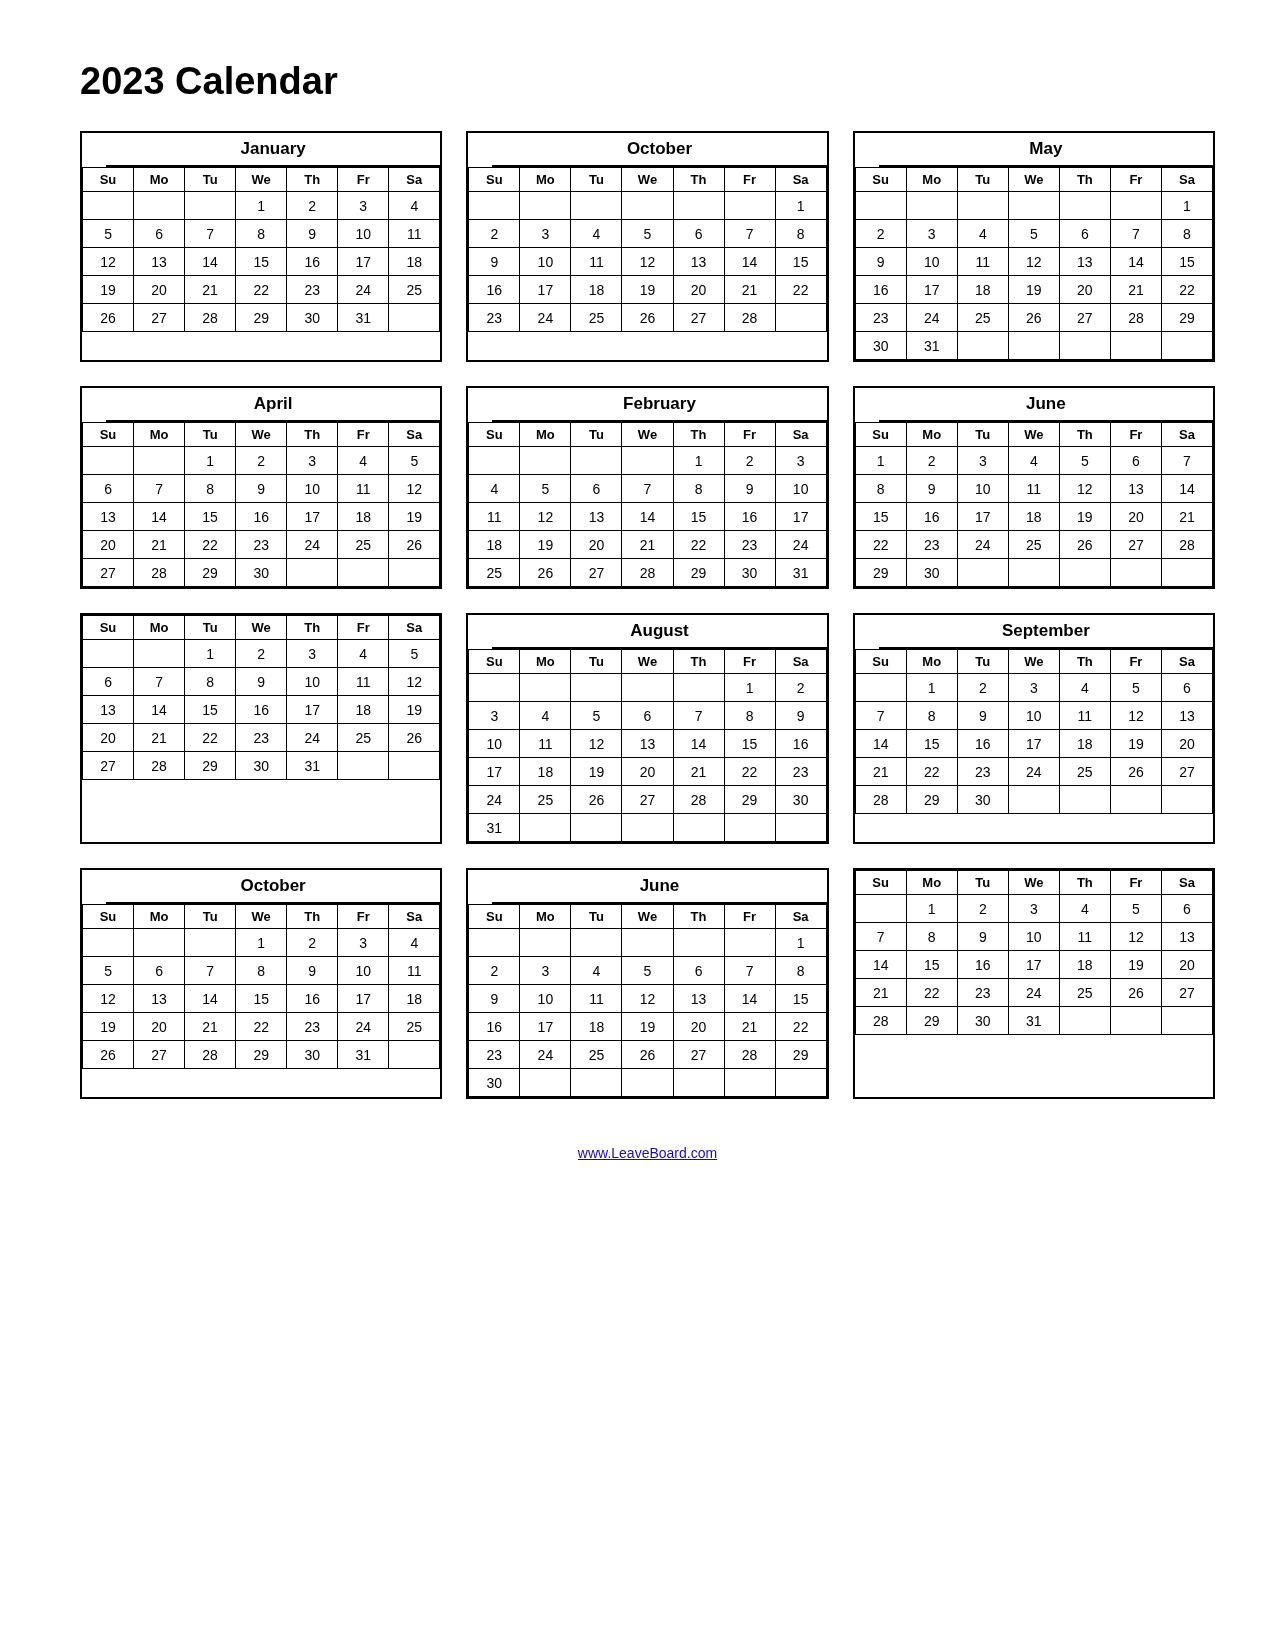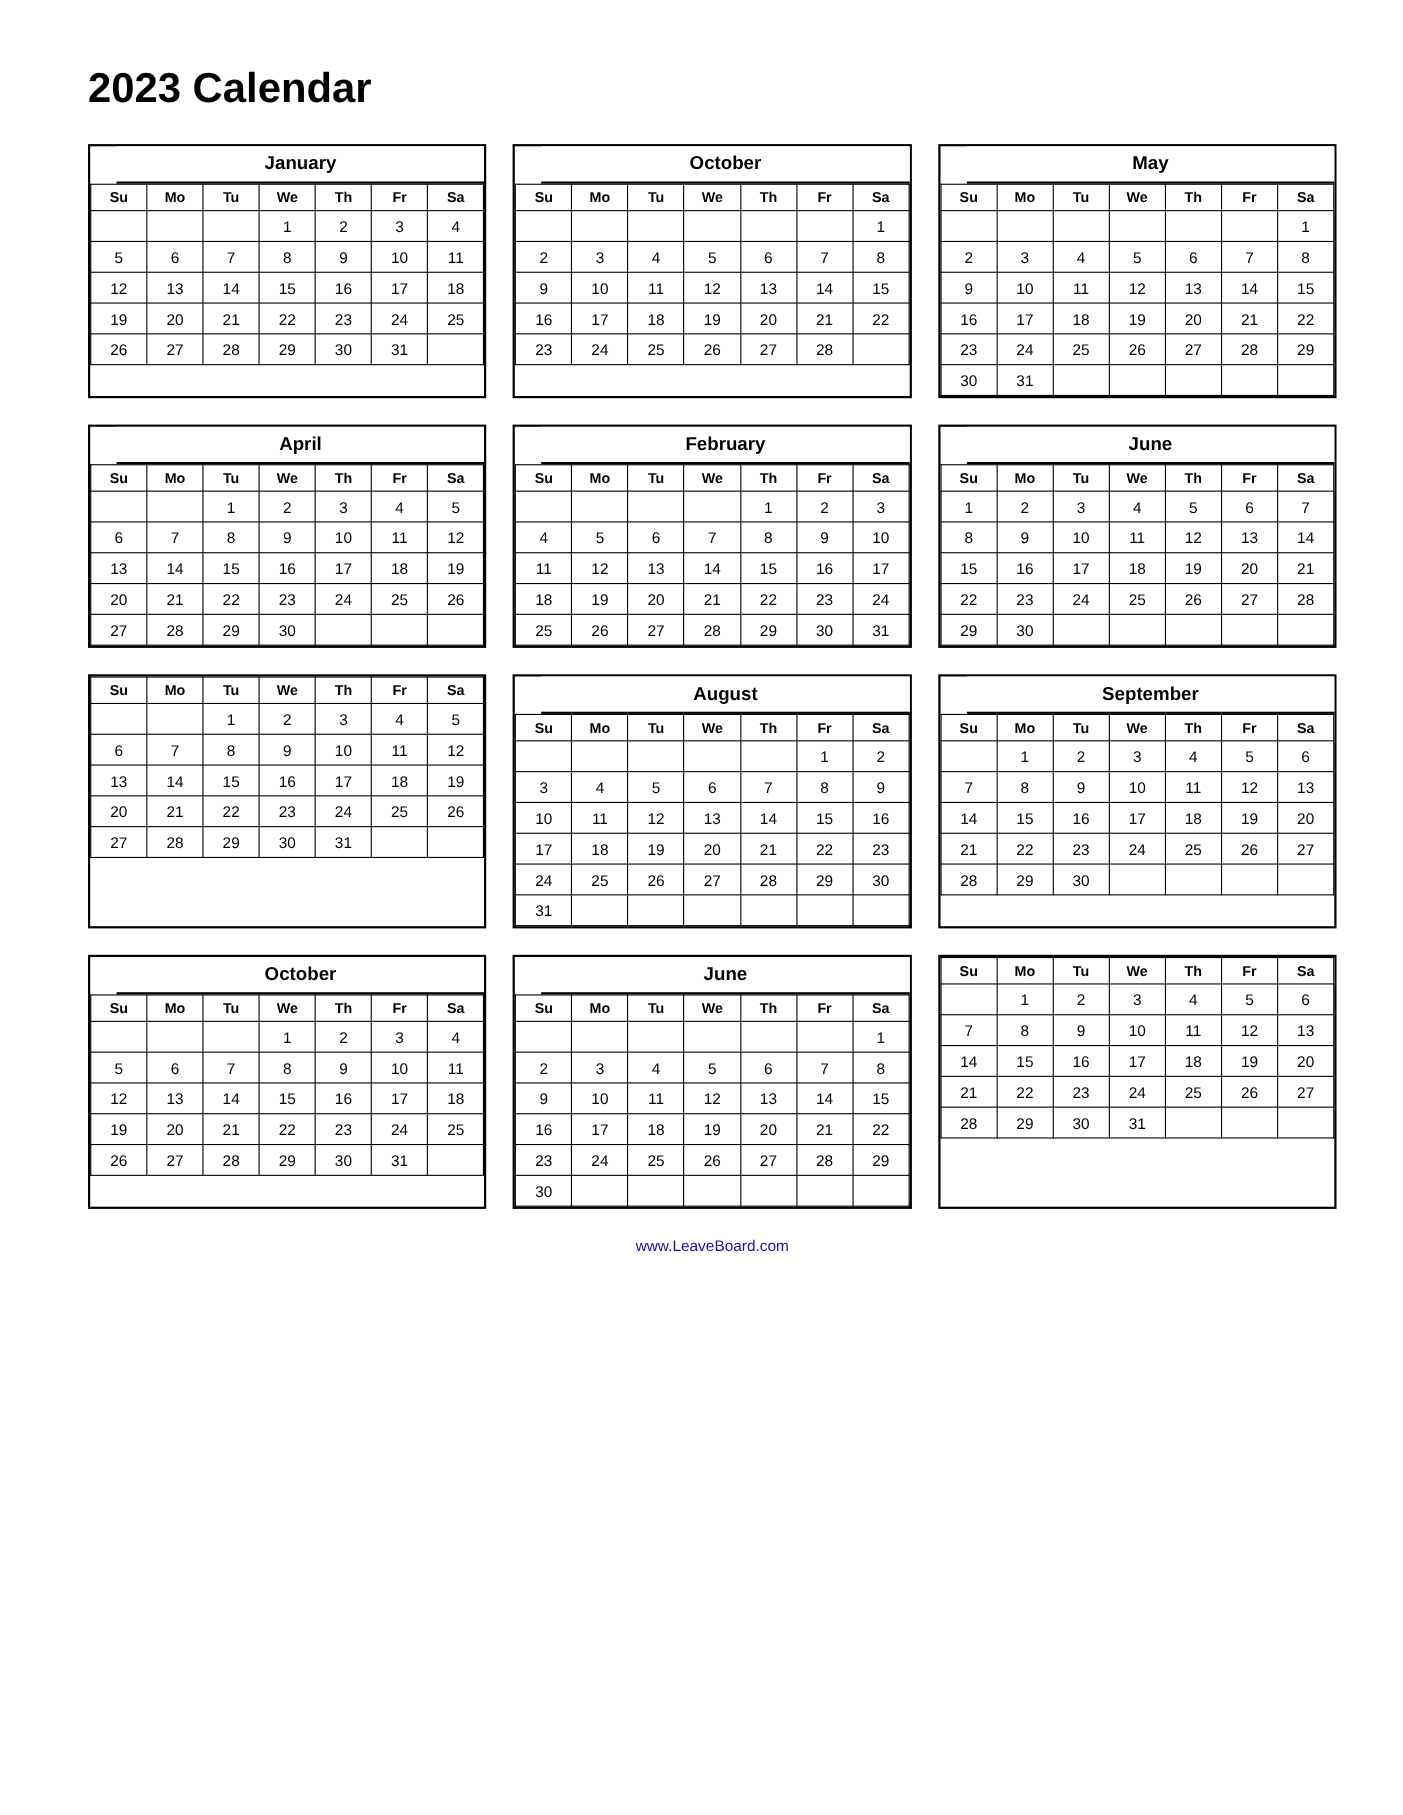--- a/index.html
+++ b/index.html
@@ -47,23 +47,24 @@
     th {
       font-weight: bold;
       background: #fff;
       font-size: 13px;
     }
     td {
       height: 28px;
     }
     .footer-link {
       text-align: center;
-      margin-top: 25px;
+      margin-top: 46px;
       font-size: 14px;
       color: #1a0dab;
+      text-decoration: underline;
     }
   </style>
 </head>
 <body>
 
 <h1>2023 Calendar</h1>
 
 <div class="calendar-grid" id="calendar-grid">
     <div class="month-container">
       <div class="month-title">January</div>

